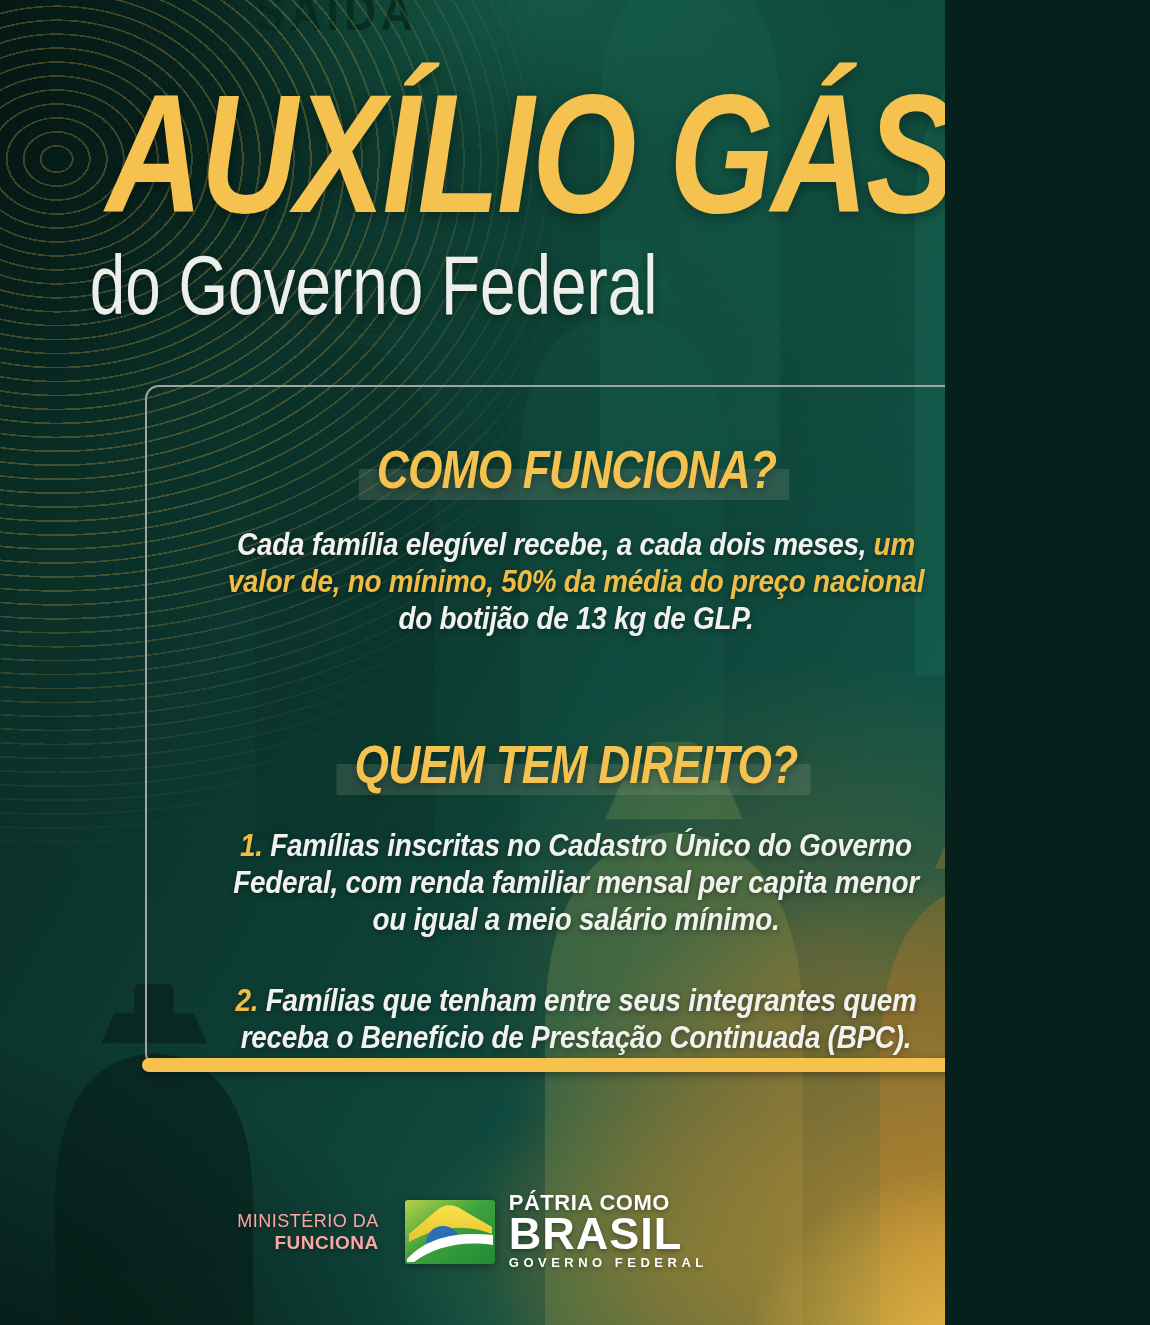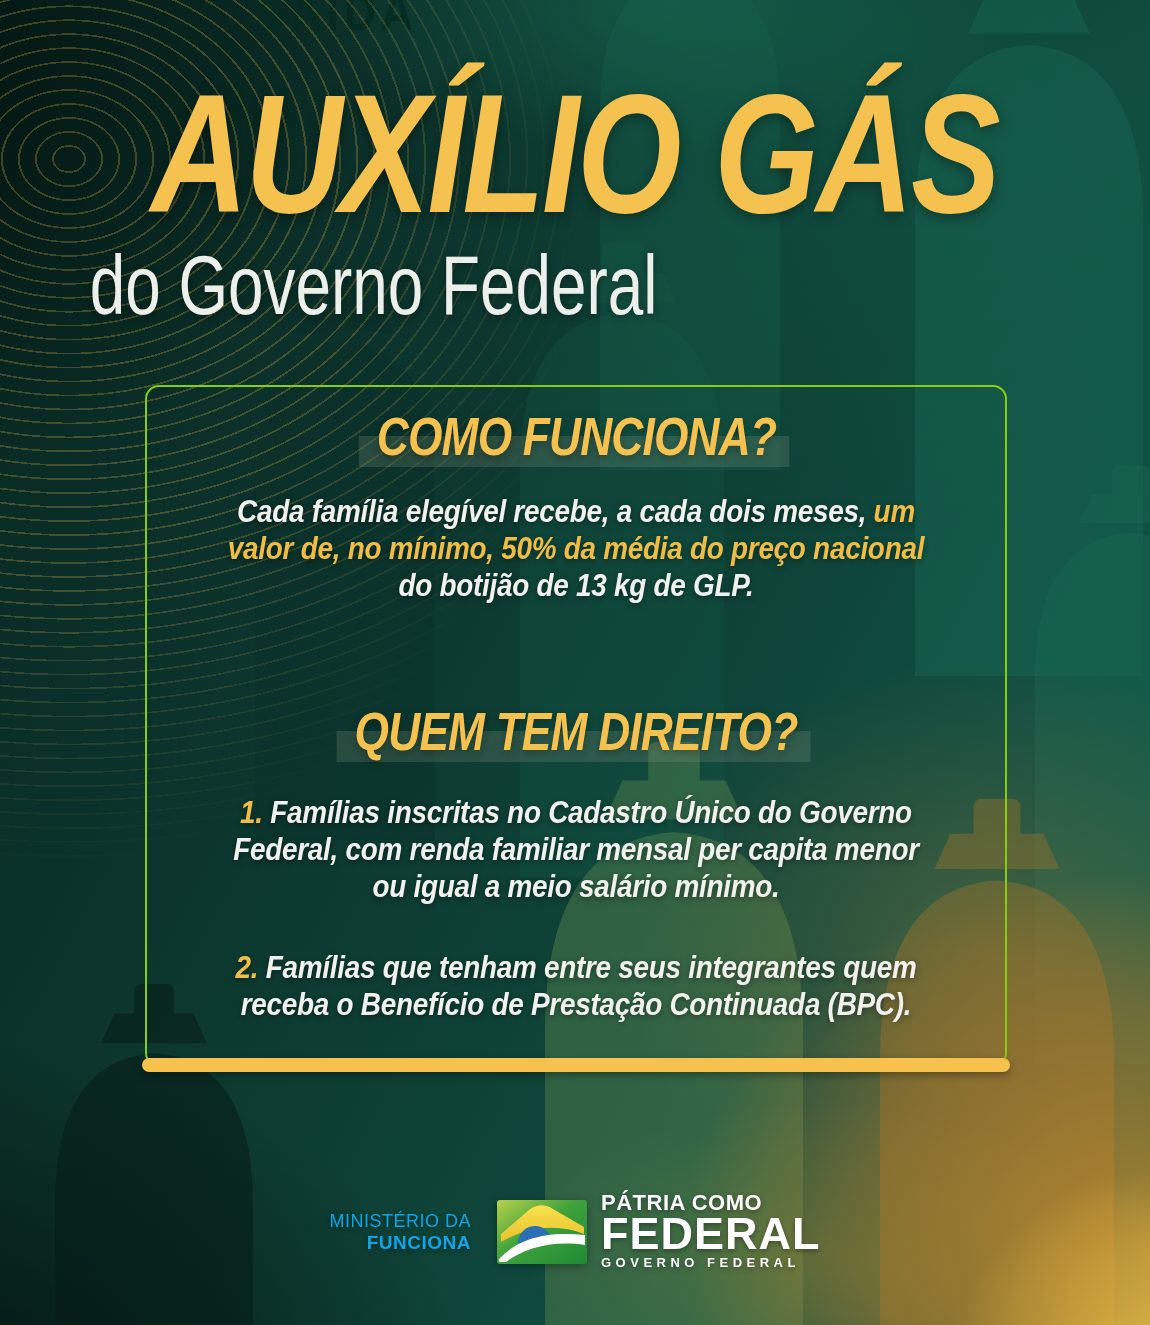--- a/index.html
+++ b/index.html
@@ -1,17 +1,17 @@
 <!DOCTYPE html>
 <html><head>
 <meta charset="utf-8">
 <style>
   html,body{margin:0;padding:0;background:#06211c;}
   .poster{
-    position:relative; width:1150px; height:1325px; overflow:hidden;
+    position:relative; width:945px; height:1325px; overflow:hidden;
     font-family:"Liberation Sans", sans-serif;
   }
   
   .bg-base{
     position:absolute; inset:0;
     background:
       radial-gradient(ellipse 500px 220px at 58% 0%, rgba(26,110,86,.55), transparent 70%),
       radial-gradient(ellipse 760px 560px at 82% 10%, rgba(18,92,72,.50), transparent 72%),
       radial-gradient(ellipse 900px 700px at -6% 112%, rgba(2,10,8,.92), transparent 64%),
       radial-gradient(ellipse 820px 620px at -12% 8%, rgba(3,16,13,.85), transparent 60%),
@@ -55,22 +55,22 @@
     font:300 84px/1 "Liberation Sans", sans-serif;
     color:#ECEFEA; letter-spacing:0px;
     transform:scaleX(.76); transform-origin:50% 50%;
     text-shadow:0 3px 10px rgba(0,0,0,.35);
     white-space:nowrap;
   }
   
   .card{
     position:absolute; left:145px; top:385px; width:862px; height:682px;
     box-sizing:border-box;
-    border:2px solid #84cc16; border-radius:14px;
-    padding-top:22px;
+    border:2px solid #a3a3a3; border-radius:14px;
+    padding-top:55px;
     text-align:center;
   }
   .bottom-bar{
     position:absolute; left:-5px; right:-5px; bottom:-7px; height:14px;
     background:#F6C14C; border-radius:8px;
     box-shadow:0 3px 8px rgba(0,0,0,.35);
   }
   .h2wrap{position:relative; z-index:0; margin:0; text-align:center;}
   .htext{
     position:relative; display:inline-block; z-index:0;
@@ -102,21 +102,21 @@
   }
   .item2{margin-top:44px;}
   .yellow{color:#EFBC45; font-weight:700;}
   .num{color:#EFBC45; font-weight:700;}
   
   .footer{
     position:absolute; left:0; top:1192px; width:100%;
     display:flex; align-items:center; justify-content:center;
   }
   .ministry{
-    text-align:right; color:#0ea5e9; margin-right:26px;
+    text-align:right; color:#fca5a5; margin-right:26px;
     text-shadow:0 2px 5px rgba(0,0,0,.35);
   }
   .ministry .m1{font:400 18px/22px "Liberation Sans", sans-serif; letter-spacing:.5px;}
   .ministry .m2{font:700 19px/22px "Liberation Sans", sans-serif; letter-spacing:.5px;}
   .flag{display:block; margin-right:14px; filter:drop-shadow(0 2px 5px rgba(0,0,0,.35));}
   .brand{color:#FFFFFF; text-align:left; text-shadow:0 2px 5px rgba(0,0,0,.35);}
   .brand .b1{font:700 22px/22px "Liberation Sans", sans-serif; letter-spacing:.5px;}
   .brand .b2{font:700 45px/40px "Liberation Sans", sans-serif; letter-spacing:1px;}
   .brand .b3{font:700 13px/17px "Liberation Sans", sans-serif; letter-spacing:4.5px;}
 </style>
@@ -207,18 +207,18 @@
         </linearGradient>
       </defs>
       <rect x="0" y="0" width="90" height="64" rx="3" fill="url(#fg)"></rect>
       <path d="M4,34 L32,10 C40,4 48,4 56,9 L87,27 L87,34 C60,23 30,27 4,42 Z" fill="url(#yg)"></path>
       <path d="M21,43 A17,17 0 0 1 55,43 Z" fill="#2b6fb5"></path>
       <path d="M2,59 C22,38 50,31 88,35 L88,45 C56,40 27,48 9,62 L2,62 Z" fill="#ffffff"></path>
     </svg>
 
     <div class="brand">
       <div class="b1">PÁTRIA COMO</div>
-      <div class="b2">FEDERAL</div>
+      <div class="b2">BRASIL</div>
       <div class="b3">GOVERNO FEDERAL</div>
     </div>
   </footer>
 
 </div>
 
 </body></html>

